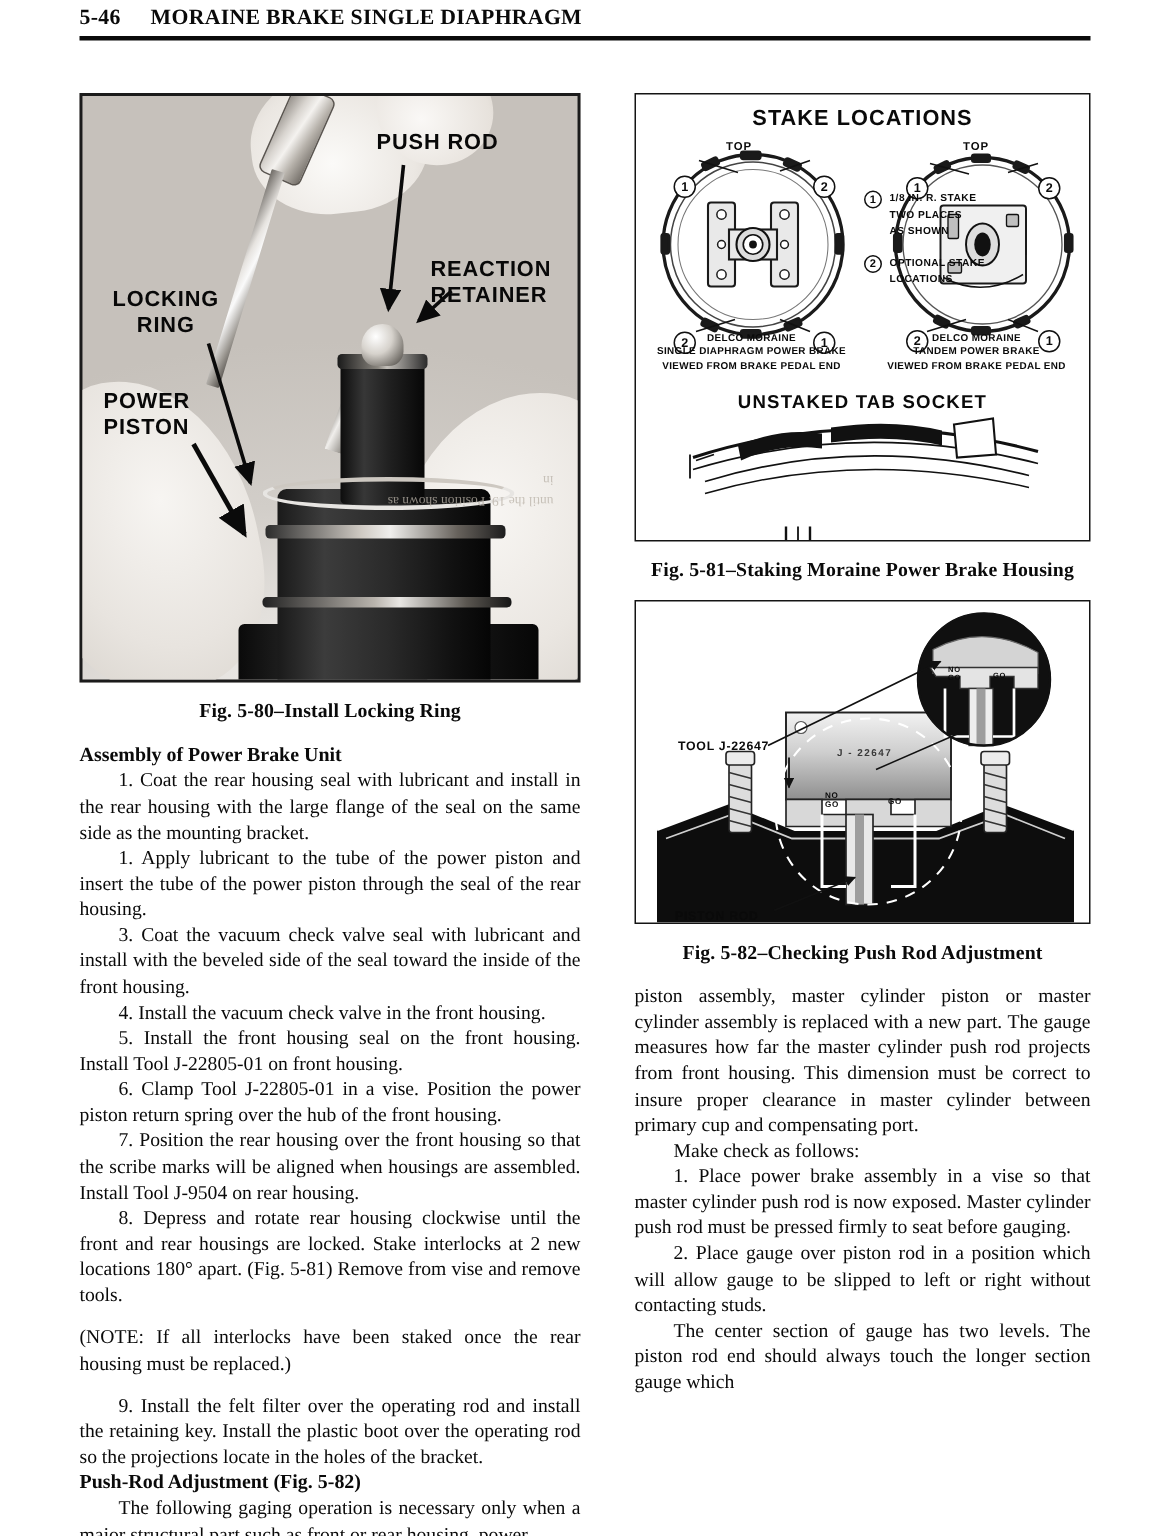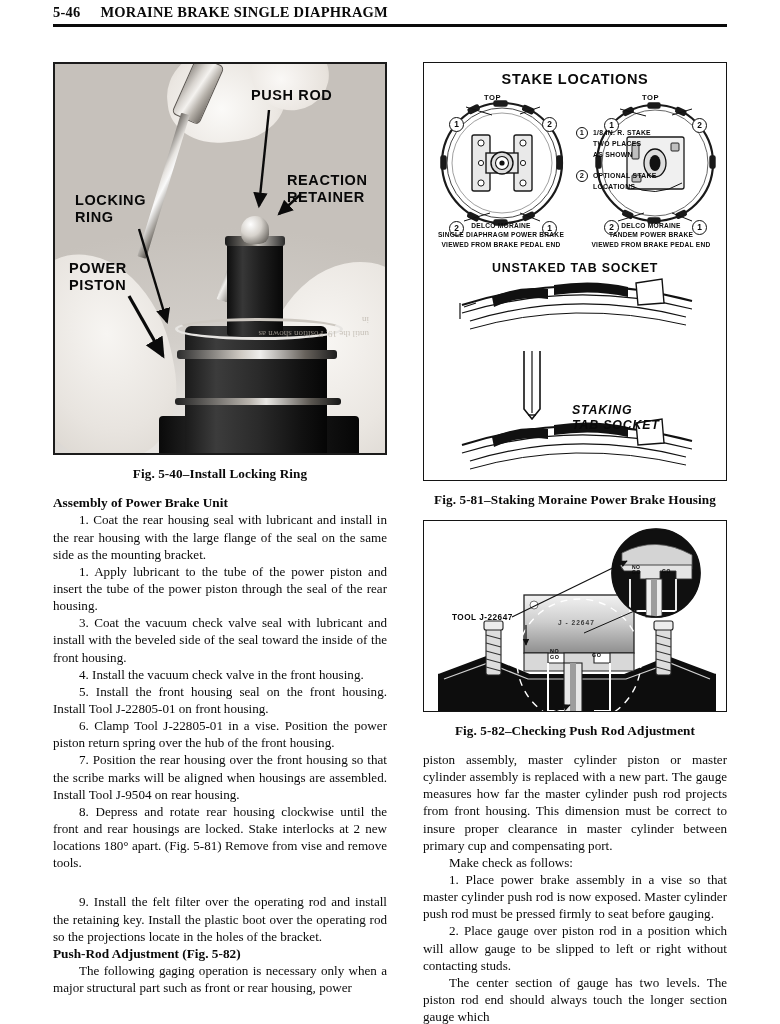--- a/index.html
+++ b/index.html
@@ -191,21 +191,21 @@
     font-family: "Liberation Sans", sans-serif;
     font-weight: 700;
     font-size: 14.5px;
     letter-spacing: 0.6px;
     color: #080808;
     line-height: 1.14;
     white-space: pre-line;
   }
   .lbl-pushrod   { left: 196px; top: 23px; }
   .lbl-reaction  { left: 232px; top: 108px; }
-  .lbl-locking   { left: 20px;  top: 128px; text-align: left; }
+  .lbl-locking   { left: 20px;  top: 128px; text-align: center; }
   .lbl-power     { left: 14px;  top: 196px; }
 
   .ph-arrow { position: absolute; }
   .ph-arrow svg { display: block; overflow: visible; }
 
   
   .body-text {
     font-family: "Liberation Serif", "DejaVu Serif", serif;
     font-size: 13.1px;
     line-height: 1.31;
@@ -219,21 +219,21 @@
     font-weight: bold;
     font-size: 13.3px;
     margin-top: 13px;
     margin-bottom: 0px;
     text-align: left;
     text-indent: 0;
   }
   .gap { height: 11px; }
 
   
-  .fig81 { width: 304px; height: 419px; }
+  .fig81 { width: 304px; height: 299px; }
   .fig81-title {
     position: absolute; left: 0; right: 0; top: 8px;
     text-align: center;
     font-family: "Liberation Sans", sans-serif;
     font-weight: 700;
     font-size: 14.5px;
     letter-spacing: 0.7px;
   }
   .stk-svg { position: absolute; left: 0; top: 0; }
   .fig81-sub {
@@ -276,21 +276,21 @@
     font-weight: 700;
     font-size: 12.4px;
     letter-spacing: 0.8px;
     white-space: pre-line;
     line-height: 1.22;
   }
   .tt-unstaked { left: 0; right: 0; top: 198px; text-align: center; }
   .tt-staking  { left: 148px; top: 340px; font-style: italic; }
 
   
-  .fig82 { width: 304px; height: 192px; }
+  .fig82 { width: 304px; height: 216px; }
   .f82-svg { position: absolute; left: 0; top: 0; }
   .f82-lbl {
     position: absolute;
     font-family: "Liberation Sans", sans-serif;
     font-weight: 700;
     font-size: 8.2px;
     letter-spacing: 0.5px;
   }
   .f82-tool  { left: 28px;  top: 92px; }
   .f82-piston{ left: 26px;  top: 205px; }
@@ -366,33 +366,34 @@
           </marker>
         </defs>
         <path d="M214,46 L204,142" stroke="#0a0a0a" stroke-width="2.4" fill="none" marker-end="url(#ar)"></path>
         <path d="M246,130 L224,150" stroke="#0a0a0a" stroke-width="2.4" fill="none" marker-end="url(#ar)"></path>
         <path d="M84,165 L112,258" stroke="#0a0a0a" stroke-width="2.4" fill="none" marker-end="url(#ar)"></path>
         <path d="M74,232 L108,292" stroke="#0a0a0a" stroke-width="3.2" fill="none" marker-end="url(#ar)"></path>
       </svg>
     </div>
   </div>
 
-  <div class="figcaption">Fig. 5-40–Install Locking Ring</div>
+  <div class="figcaption">Fig. 5-80–Install Locking Ring</div>
 
   <div class="body-text" style="margin-top:12px;">
     <p class="sec-head">Assembly of Power Brake Unit</p>
     <p class="indent">1. Coat the rear housing seal with lubricant and install in the rear housing with the large flange of the seal on the same side as the mounting bracket.</p>
     <p class="indent">1. Apply lubricant to the tube of the power piston and insert the tube of the power piston through the seal of the rear housing.</p>
     <p class="indent">3. Coat the vacuum check valve seal with lubricant and install with the beveled side of the seal toward the inside of the front housing.</p>
     <p class="indent">4. Install the vacuum check valve in the front housing.</p>
     <p class="indent">5. Install the front housing seal on the front housing. Install Tool J-22805-01 on front housing.</p>
     <p class="indent">6. Clamp Tool J-22805-01 in a vise. Position the power piston return spring over the hub of the front housing.</p>
     <p class="indent">7. Position the rear housing over the front housing so that the scribe marks will be aligned when housings are assembled. Install Tool J-9504 on rear housing.</p>
     <p class="indent">8. Depress and rotate rear housing clockwise until the front and rear housings are locked. Stake interlocks at 2 new locations 180° apart. (Fig. 5-81) Remove from vise and remove tools.</p>
     <div class="gap"></div>
+    <p>(NOTE: If all interlocks have been staked once the rear housing must be replaced.)</p>
     <div class="gap"></div>
     <p class="indent">9. Install the felt filter over the operating rod and install the retaining key. Install the plastic boot over the operating rod so the projections locate in the holes of the bracket.</p>
     <p class="sec-head">Push-Rod Adjustment (Fig. 5-82)</p>
     <p class="indent">The following gaging operation is necessary only when a major structural part such as front or rear housing, power</p>
   </div>
 </div>
 
 <div class="col-right">
 
   <div class="figbox fig81">

